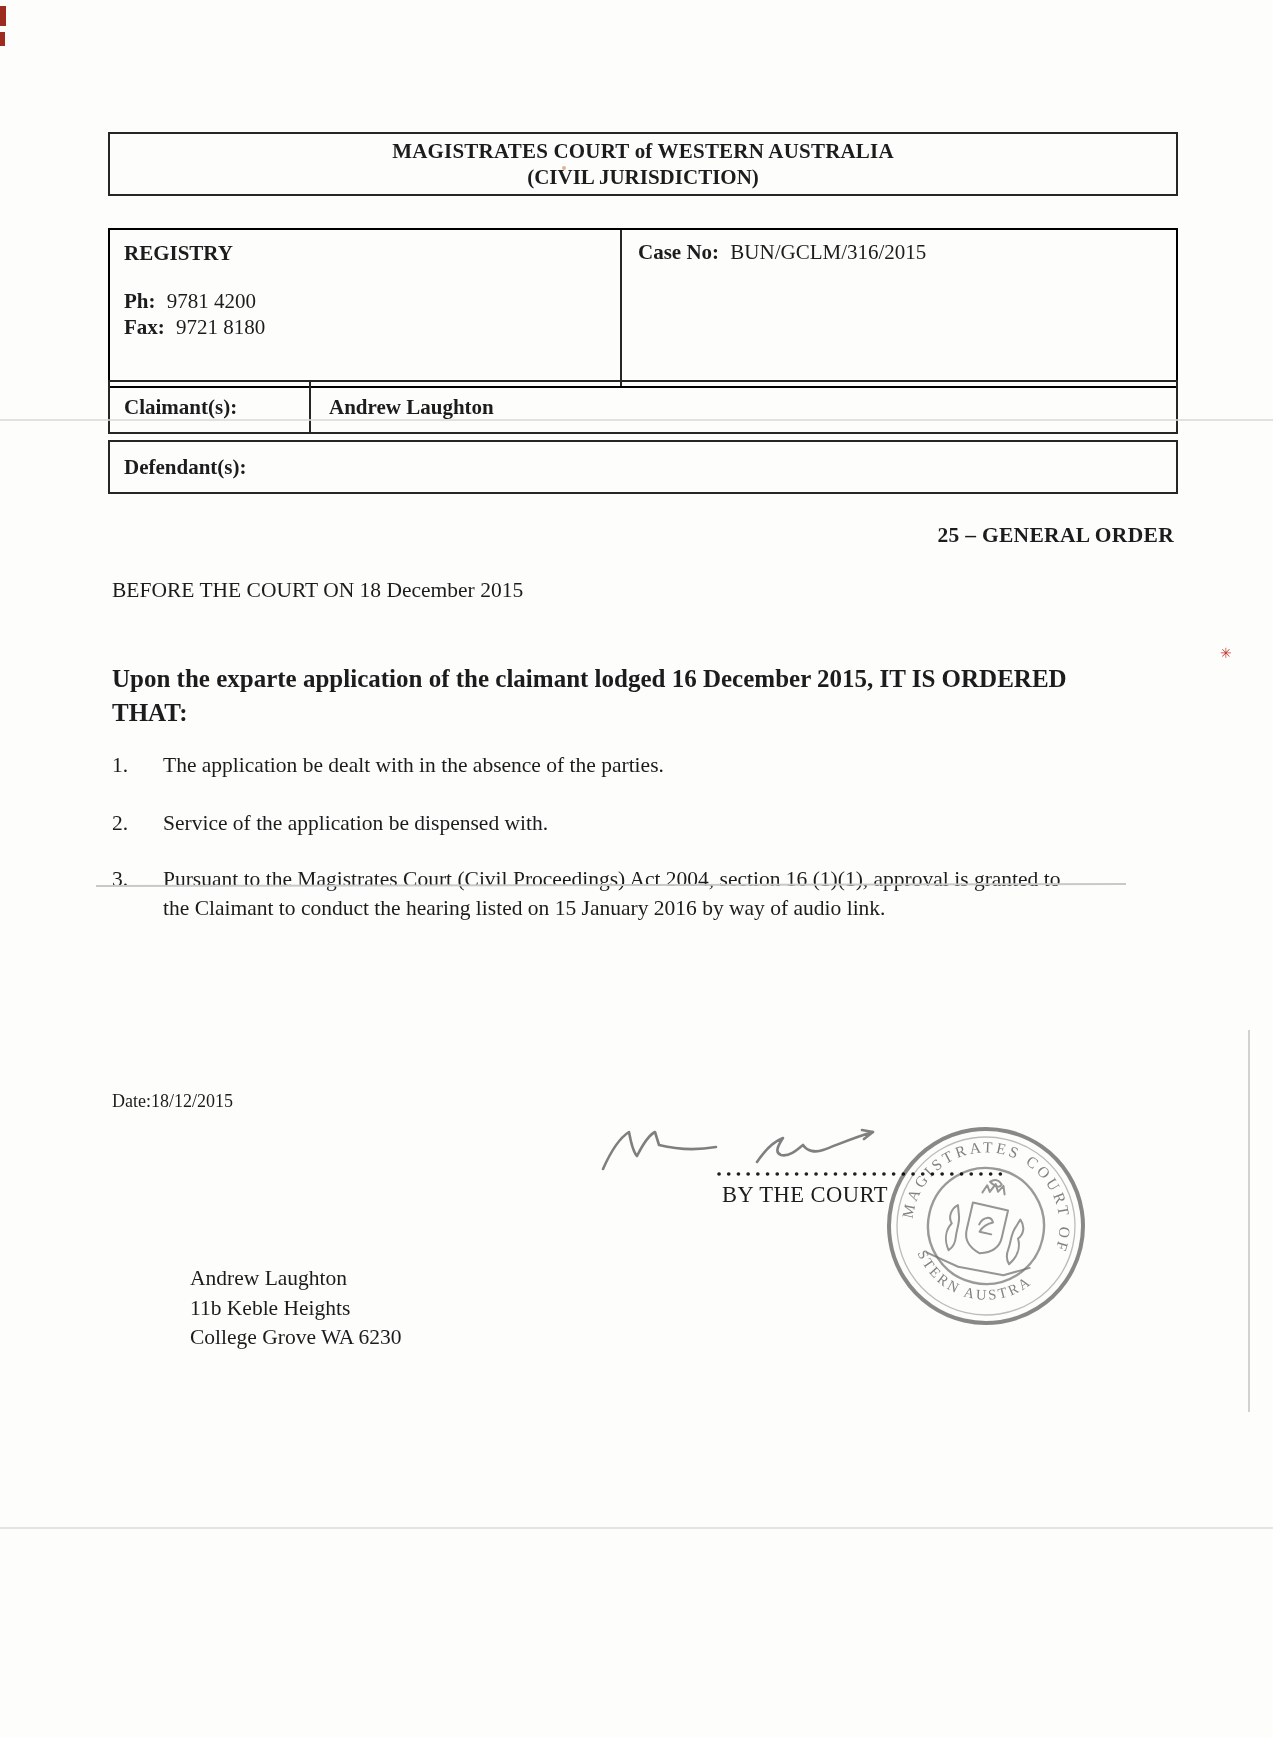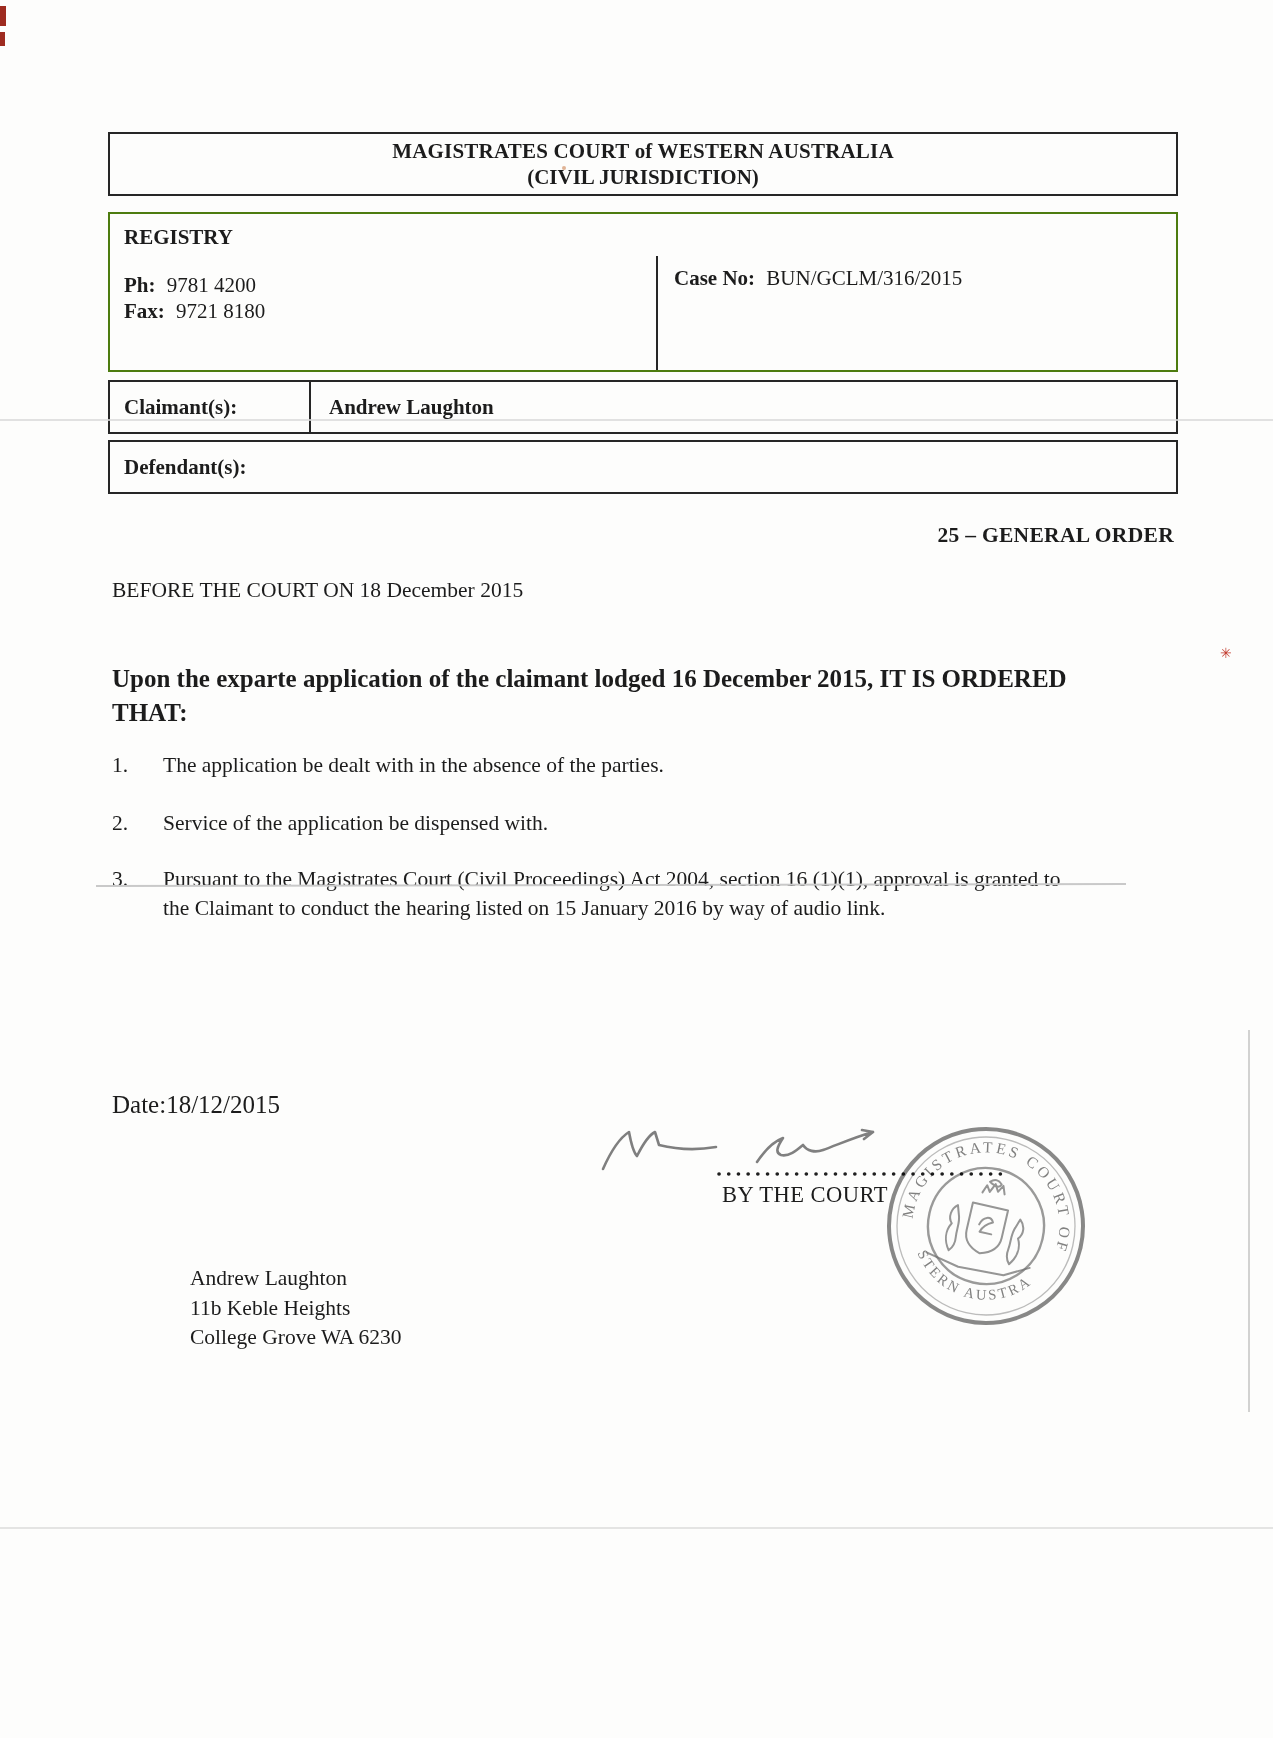--- a/index.html
+++ b/index.html
@@ -17,27 +17,26 @@
   .title-box{
     left:108px;top:132px;width:1066px;height:60px;
     border:2.5px solid #262626;
     display:flex;flex-direction:column;justify-content:center;align-items:center;
     text-align:center;
   }
   .title-box .l1{font-weight:bold;font-size:21px;letter-spacing:.2px;}
   .title-box .l2{font-weight:bold;font-size:21px;margin-top:1px;}
 
   .registry-box{
-    left:108px;top:212px;width:1066px;height:156px;
-    border:2px solid #4d7c0f;
+    left:108px;top:228px;width:1066px;height:156px;
+    border:2px solid #000000;
     display:flex;
-    gap:36px;
   }
   .registry-cell{width:510px;padding:10px 0 0 14px;box-sizing:border-box;font-size:21px;line-height:26px;}
-  .case-cell{flex:1;border-left:2px solid #262626;padding:10px 0 0 16px;box-sizing:border-box;font-size:21px;margin-top:42px;}
+  .case-cell{flex:1;border-left:2px solid #262626;padding:10px 0 0 16px;box-sizing:border-box;font-size:21px;}
   .b{font-weight:bold;}
   .sp{height:22px;}
 
   .party-row{
     left:108px;width:1066px;height:50px;
     border:2px solid #262626;
     display:flex;align-items:center;font-size:21px;
   }
   .party-row .label{width:199px;padding-left:14px;box-sizing:border-box;font-weight:bold;}
   .party-row .value{flex:1;border-left:2px solid #262626;padding-left:18px;font-weight:bold;align-self:stretch;display:flex;align-items:center;}
@@ -47,21 +46,21 @@
     font-weight:bold;font-size:21.5px;letter-spacing:.3px;
   }
   .before-line{left:112px;top:578px;font-size:21.5px;}
 
   .preamble{left:112px;top:662px;width:1010px;font-weight:bold;font-size:25px;line-height:34px;}
 
   .order-item{left:112px;font-size:21.5px;line-height:29px;display:flex;}
   .order-item .num{width:51px;flex:none;}
   .order-item .txt{width:905px;}
 
-  .date-line{left:112px;top:1091px;font-size:25px;text-align:center;}
+  .date-line{left:112px;top:1091px;font-size:18px;text-align:center;}
 
   .by-court{left:722px;top:1182px;font-size:22.5px;letter-spacing:.5px;}
 
   .footer-address{left:190px;top:1264px;font-size:21.5px;line-height:29.5px;}
 
   
   .scanline{background:#d9d9d9;height:1.5px;z-index:5;pointer-events:none;}
   .scanline.l1{left:0;top:419px;width:1273px;opacity:.8;}
   .scanline.l2{left:96px;top:884px;width:1030px;background:#c9c9c9;transform:rotate(-.12deg);}
   .scanline.l3{left:0;top:1527px;width:1273px;opacity:.7;}

